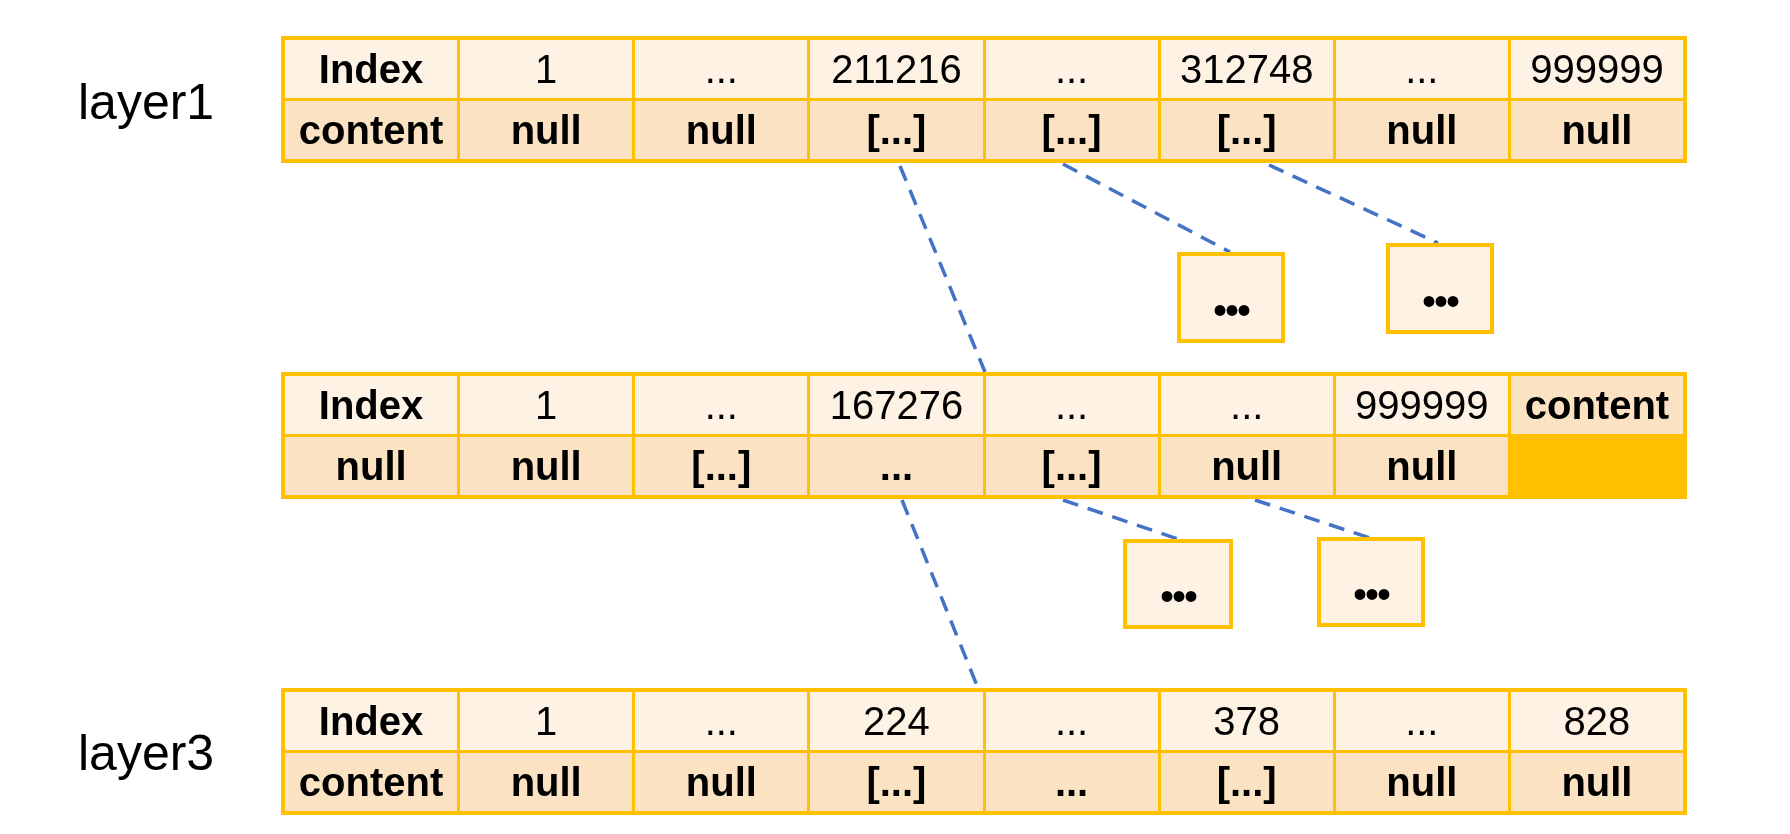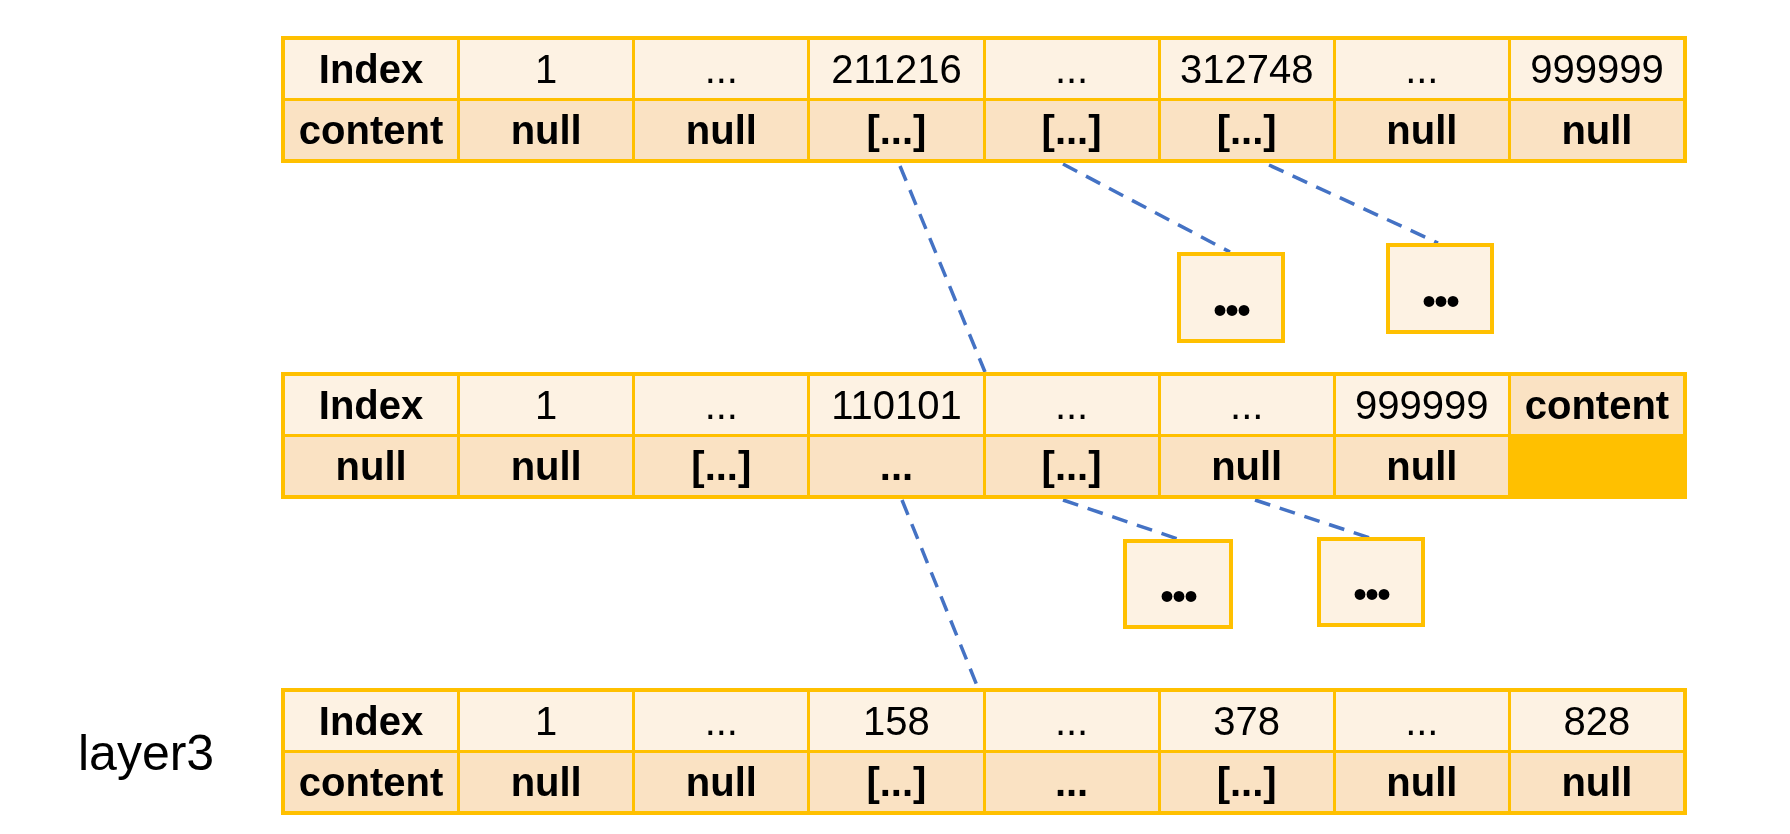--- a/index.html
+++ b/index.html
@@ -68,20 +68,21 @@
 
   <svg class="connectors" viewBox="0 0 1790 834">
     <line class="dash" x1="900" y1="166" x2="985" y2="372"></line>
     <line class="dash" x1="1063" y1="164" x2="1230" y2="252"></line>
     <line class="dash" x1="1269" y1="165" x2="1438" y2="243"></line>
     <line class="dash" x1="902" y1="500" x2="978" y2="688"></line>
     <line class="dash" x1="1063" y1="500" x2="1178" y2="539"></line>
     <line class="dash" x1="1255" y1="500" x2="1370" y2="538"></line>
   </svg>
 
+  <div class="layer-label" id="lab1">layer1</div>
   <div class="layer-label" id="lab3">layer3</div>
 
   <div class="layer-table" id="t1">
       <div class="cell index-row row-header">Index</div>
       <div class="cell index-row">1</div>
       <div class="cell index-row">...</div>
       <div class="cell index-row">211216</div>
       <div class="cell index-row">...</div>
       <div class="cell index-row">312748</div>
       <div class="cell index-row">...</div>
@@ -92,38 +93,38 @@
       <div class="cell content-row">[...]</div>
       <div class="cell content-row">[...]</div>
       <div class="cell content-row">[...]</div>
       <div class="cell content-row">null</div>
       <div class="cell content-row">null</div>
     </div>
   <div class="layer-table" id="t2">
       <div class="cell index-row row-header">Index</div>
       <div class="cell index-row">1</div>
       <div class="cell index-row">...</div>
-      <div class="cell index-row">110101</div>
+      <div class="cell index-row">167276</div>
       <div class="cell index-row">...</div>
       <div class="cell index-row">...</div>
       <div class="cell index-row">999999</div>
       <div class="cell content-row row-header">content</div>
       <div class="cell content-row">null</div>
       <div class="cell content-row">null</div>
       <div class="cell content-row">[...]</div>
       <div class="cell content-row">...</div>
       <div class="cell content-row">[...]</div>
       <div class="cell content-row">null</div>
       <div class="cell content-row">null</div>
     </div>
   <div class="layer-table" id="t3">
       <div class="cell index-row row-header">Index</div>
       <div class="cell index-row">1</div>
       <div class="cell index-row">...</div>
-      <div class="cell index-row">158</div>
+      <div class="cell index-row">224</div>
       <div class="cell index-row">...</div>
       <div class="cell index-row">378</div>
       <div class="cell index-row">...</div>
       <div class="cell index-row">828</div>
       <div class="cell content-row row-header">content</div>
       <div class="cell content-row">null</div>
       <div class="cell content-row">null</div>
       <div class="cell content-row">[...]</div>
       <div class="cell content-row">...</div>
       <div class="cell content-row">[...]</div>

